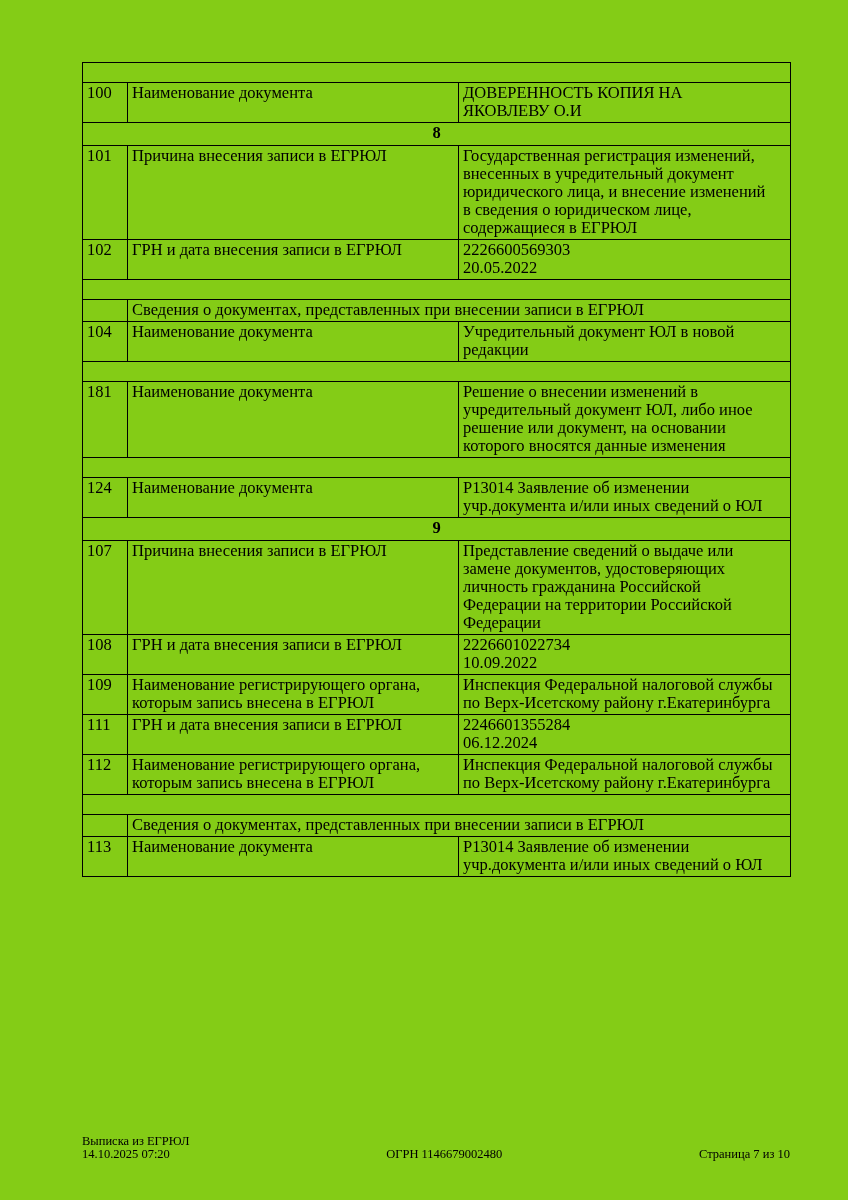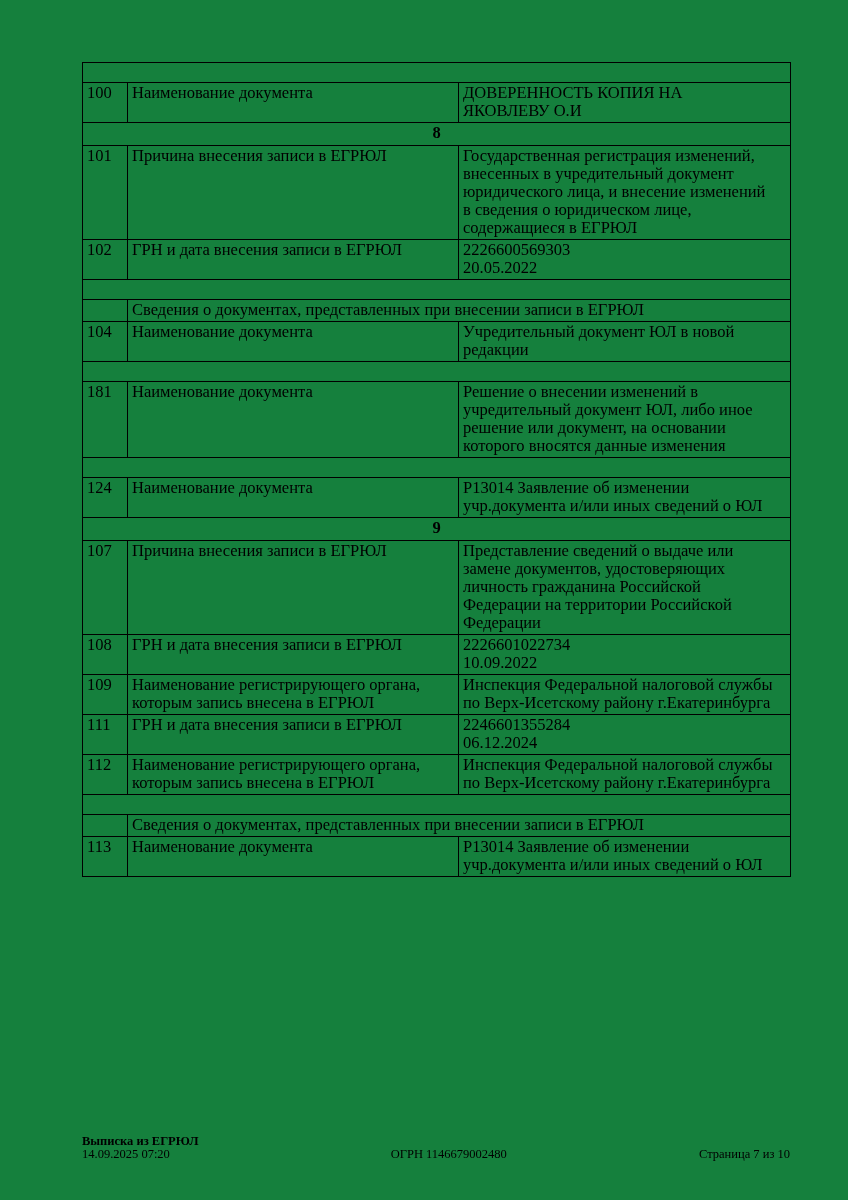--- a/index.html
+++ b/index.html
@@ -1,20 +1,20 @@
 <!DOCTYPE html>
 <html lang="ru"><head>
 <meta charset="utf-8">
 <style>
   html, body { margin: 0; padding: 0; background: #ffffff; }
   .sheet {
     position: relative;
     width: 848px;
     height: 1200px;
-    background: #15803d;
+    background: #84cc16;
     color: #000000;
     font-family: "Liberation Serif", "DejaVu Serif", serif;
     overflow: hidden;
   }
   table.reg {
     position: absolute;
     left: 82px;
     top: 62px;
     width: 708px;
     border-collapse: collapse;
@@ -45,21 +45,21 @@
     position: absolute;
     left: 82px;
     top: 1135px;
     width: 708px;
     display: flex;
     justify-content: space-between;
     align-items: flex-end;
     font-size: 12.5px;
     line-height: 13px;
   }
-  .footer .f-title { font-weight: bold; }
+  .footer .f-title { font-weight: normal; }
   .footer .f-center, .footer .f-right { white-space: nowrap; }
 </style>
 </head>
 <body>
 
 <div class="sheet">
 
   <table class="reg">
     <colgroup>
       <col class="w-num">
@@ -201,19 +201,19 @@
         <td>Наименование документа</td>
         <td>Р13014 Заявление об изменении
 учр.документа и/или иных сведений о ЮЛ</td>
       </tr>
     </tbody>
   </table>
 
   <div class="footer">
     <div class="f-left">
       <div class="f-title">Выписка из ЕГРЮЛ</div>
-      <div class="f-date">14.09.2025 07:20</div>
+      <div class="f-date">14.10.2025 07:20</div>
     </div>
     <div class="f-center">ОГРН 1146679002480</div>
     <div class="f-right">Страница 7 из 10</div>
   </div>
 
 </div>
 
 </body></html>

